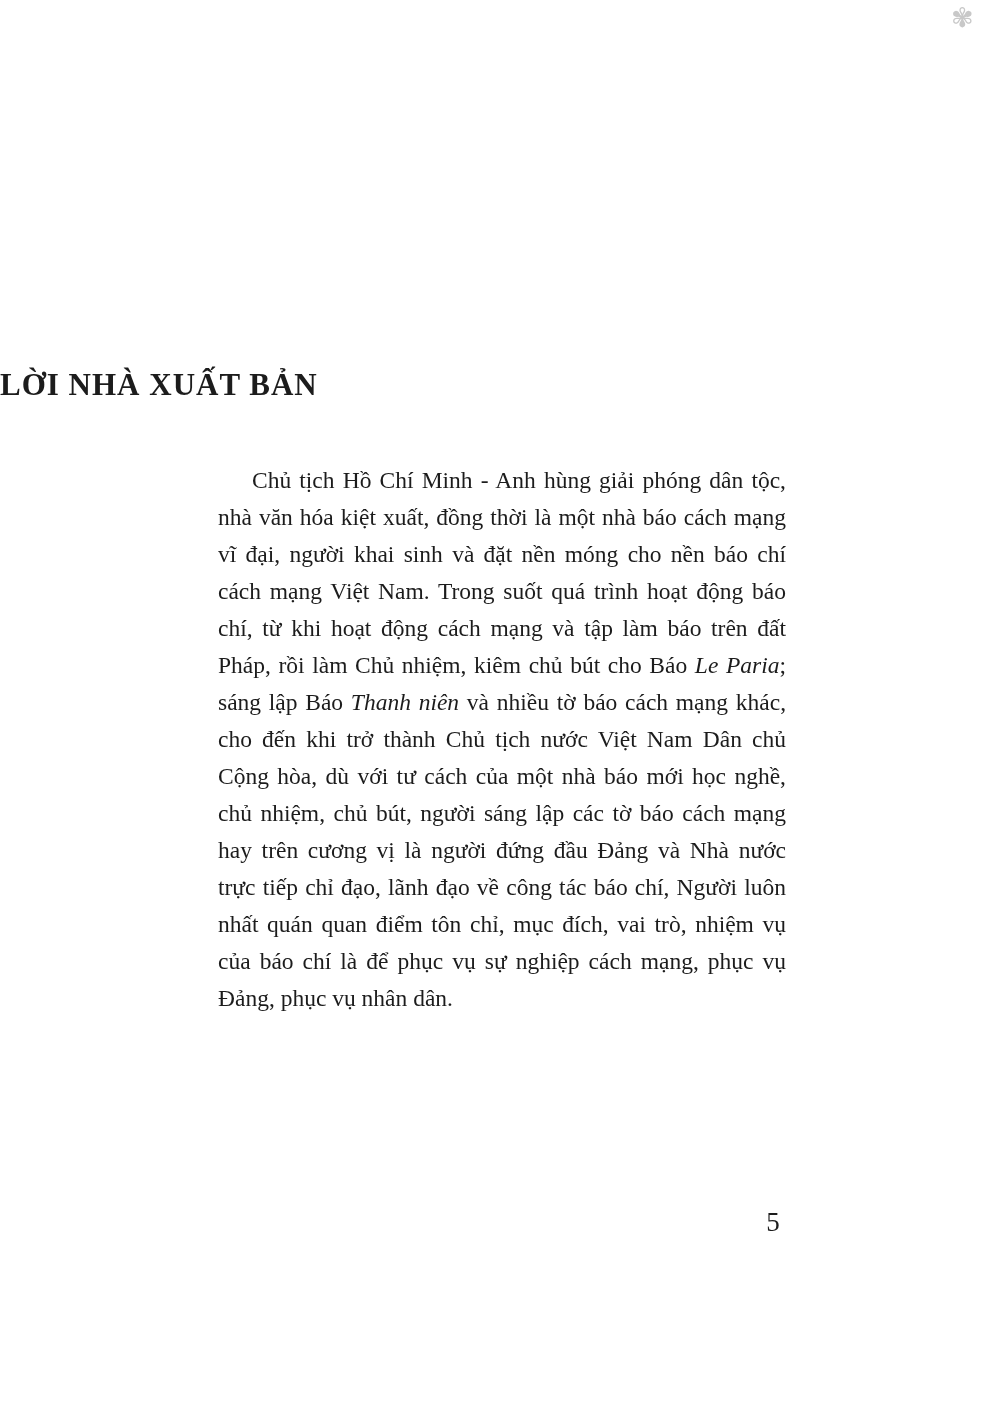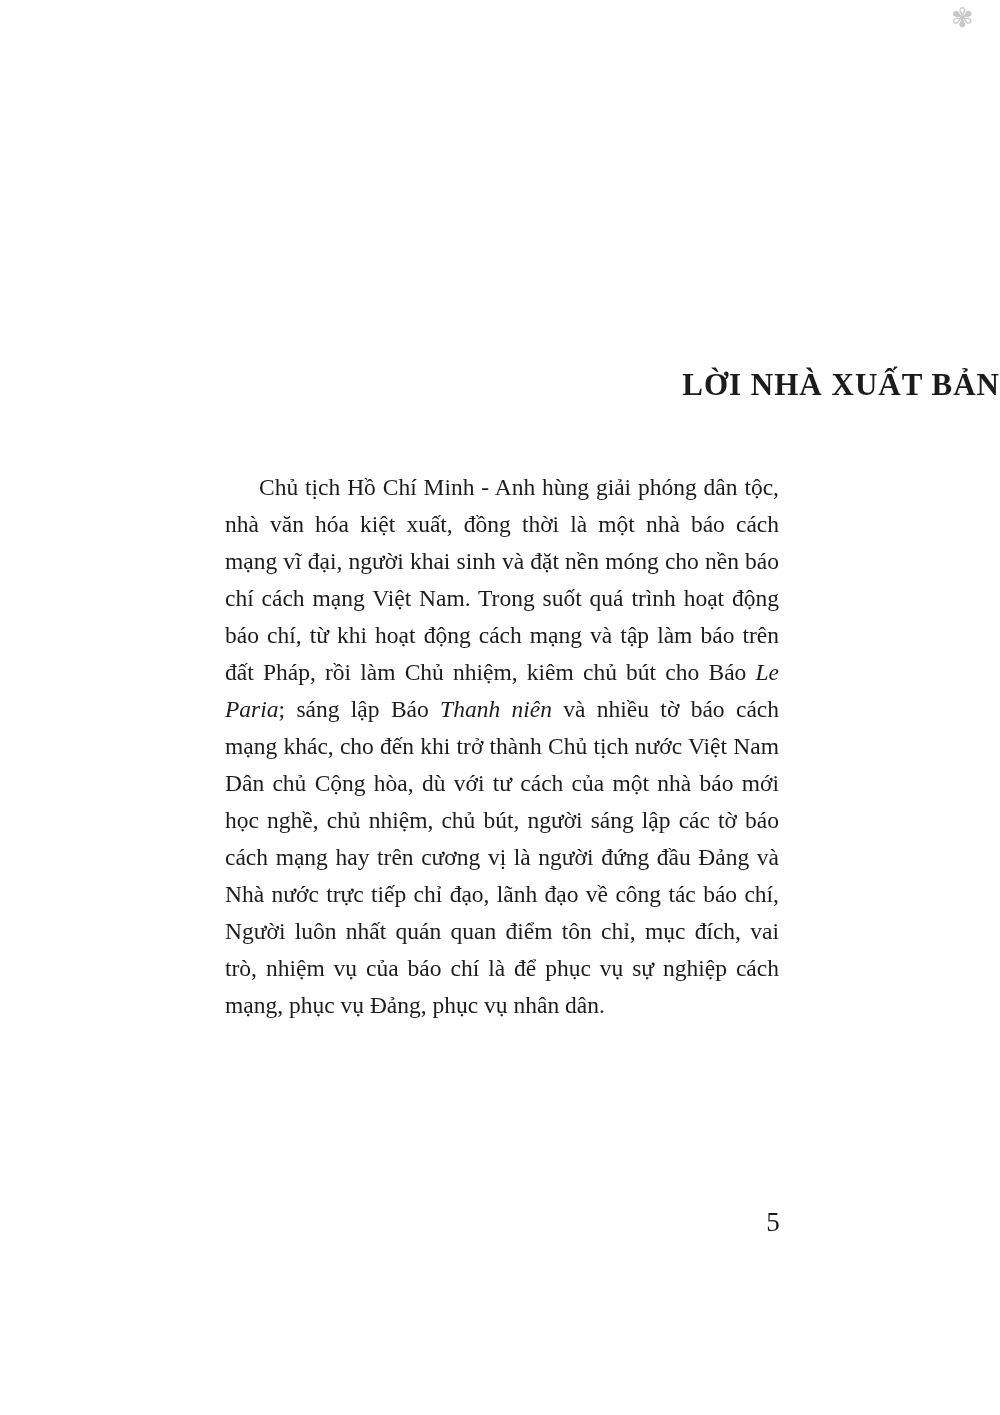--- a/index.html
+++ b/index.html
@@ -24,37 +24,37 @@
     font-size: 27px;
     line-height: 1;
     color: #c8c8c8;
     user-select: none;
   }
   .title {
     position: absolute;
     top: 344px;
     left: 0;
     width: 1000px;
-    text-align: right;
+    text-align: left;
     font-size: 31px;
     font-weight: bold;
     letter-spacing: 1px;
     line-height: 1.3;
   }
   .body-text {
     position: absolute;
     top: 462px;
     left: 218px;
     width: 568px;
     font-size: 23.5px;
     line-height: 37px;
     text-align: justify;
   }
   .body-text p {
-    margin: 7px;
+    margin: 0;
     text-indent: 34px;
   }
   .body-text em {
     font-style: italic;
   }
   .page-number {
     position: absolute;
     top: 1206px;
     left: 756px;
     width: 34px;

